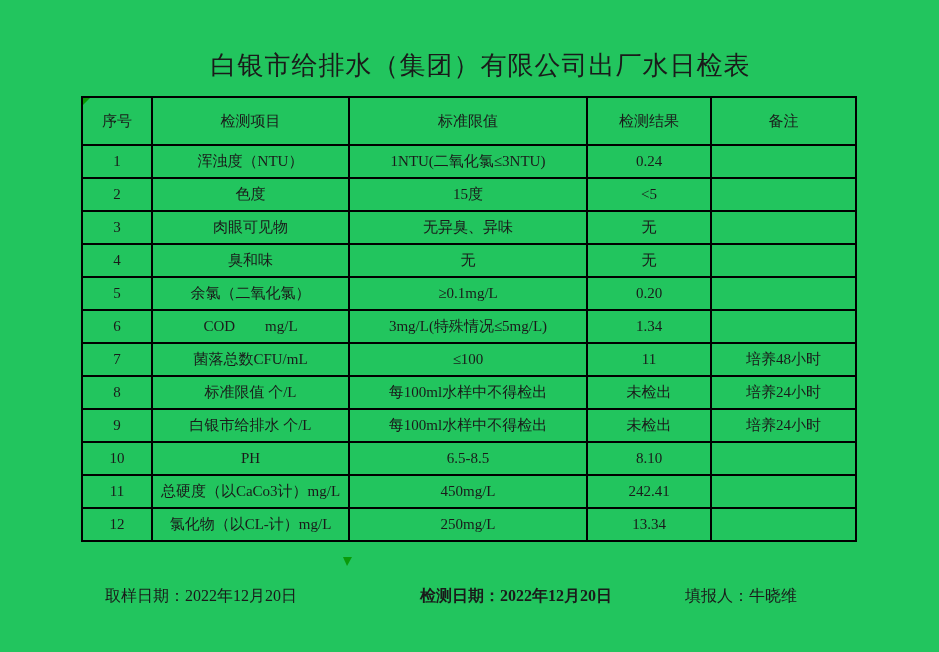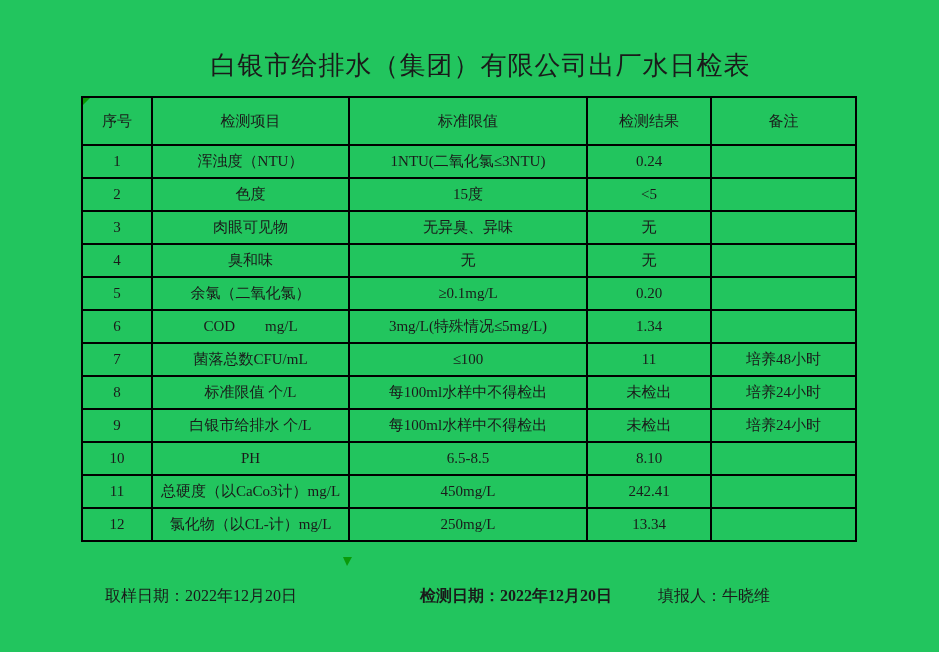--- a/index.html
+++ b/index.html
@@ -63,21 +63,21 @@
   .footer-item {
     position: absolute;
     top: 566px;
     font-size: 16px;
     white-space: nowrap;
     color: #1a1a1a;
     margin-top: 20px;
   }
   .footer-sample { left: 105px; }
   .footer-test   { left: 420px; font-weight: bold; }
-  .footer-filler { left: 658px; }
+  .footer-filler { left: 685px; }
 </style>
 </head>
 <body>
 
 <div class="page">
 
   <div class="title">白银市给排水（集团）有限公司出厂水日检表</div>
 
   <span class="corner-triangle" style="border-top-color: rgb(10, 154, 10);"></span>
   <span class="bottom-triangle" style="border-top-color: rgb(10, 154, 10);"></span>

